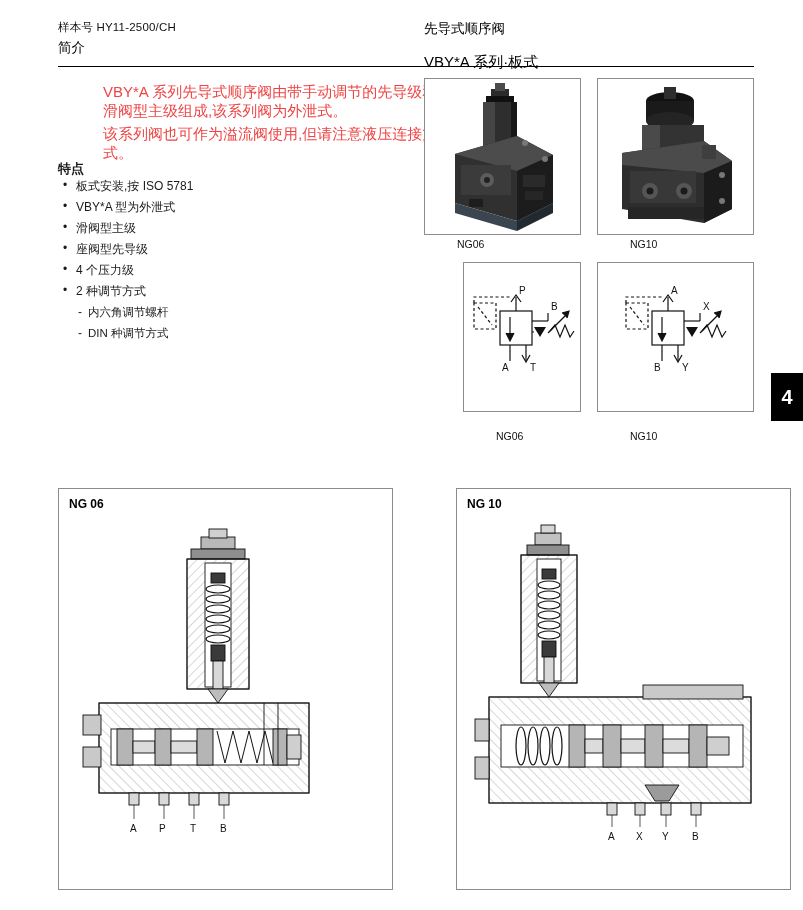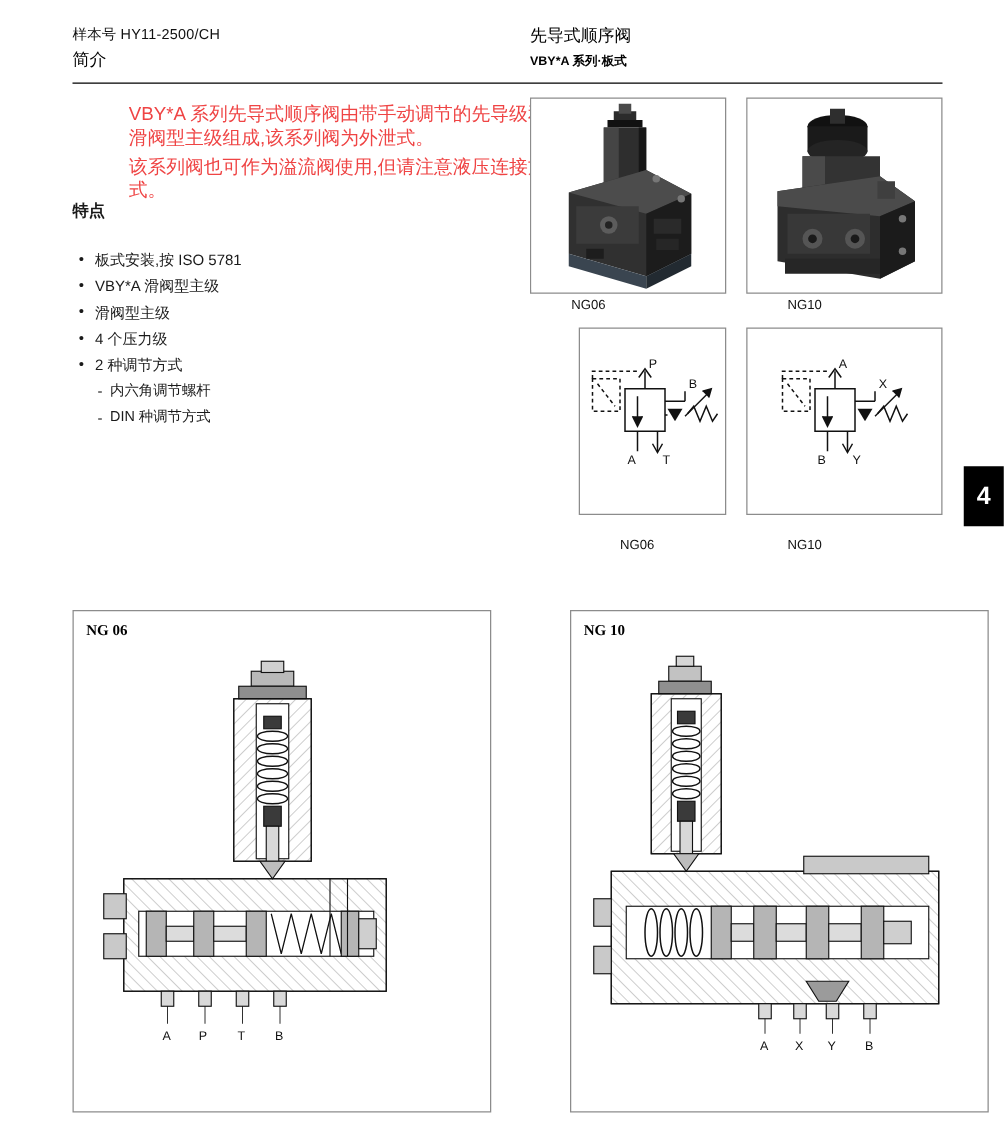--- a/index.html
+++ b/index.html
@@ -39,24 +39,24 @@
     letter-spacing: 0.2px;
     color: #111;
     margin-bottom: 4px;
   }
   .hdr-title {
     font-size: 13.5px;
     font-weight: normal;
     color: #000;
   }
   .hdr-sub {
-    font-size: 10px;
-    font-weight: bold;
+    font-size: 15px;
+    font-weight: normal;
     color: #000;
-    margin-top: 4px;
+    margin-top: 15px;
   }
   .hdr-rule {
     position: absolute;
     left: 58px;
     top: 66px;
     width: 696px;
     height: 1px;
     background: #000;
   }
 
@@ -78,21 +78,21 @@
   .features-title {
     position: absolute;
     left: 58px;
     top: 160px;
     font-size: 13px;
     font-weight: bold;
   }
   .features {
     position: absolute;
     left: 58px;
-    top: 198px;
+    top: 176px;
     width: 345px;
     font-size: 12px;
     line-height: 21px;
     list-style: none;
     margin: 0;
     padding: 0;
   }
   .features li {
     position: relative;
     padding-left: 18px;
@@ -168,21 +168,20 @@
   .db1 { left: 58px; top: 488px; width: 333px; height: 400px; }
   .db2 { left: 420px; top: 488px; width: 333px; height: 400px; margin-left: 36px; }
   .draw-label {
     position: absolute;
     left: 10px;
     top: 8px;
     font-size: 12px;
     font-weight: bold;
     color: #000;
     z-index: 5;
-    font-family: Liberation Serif, serif;
   }
 
   svg { display: block; }
 </style>
 </head>
 <body>
 
 <div class="page">
 
   <div class="hdr-left">
@@ -196,22 +195,23 @@
   <div class="hdr-rule"></div>
 
   <div class="intro">
     <p>VBY*A 系列先导式顺序阀由带手动调节的先导级和滑阀型主级组成,该系列阀为外泄式。</p>
     <p>该系列阀也可作为溢流阀使用,但请注意液压连接方式。</p>
   </div>
 
   <div class="features-title">特点</div>
   <ul class="features">
     <li><span>板式安装,按 ISO 5781</span></li>
-    <li><span>VBY*A 滑阀型主级</span></li>
+    <li><span>VBY*A 型为外泄式</span></li>
     <li><span>滑阀型主级</span></li>
+    <li><span>座阀型先导级</span></li>
     <li><span>4 个压力级</span></li>
     <li><span>2 种调节方式</span></li>
     <li class="sub"><span>内六角调节螺杆</span></li>
     <li class="sub"><span>DIN 种调节方式</span></li>
   </ul>
 
   <div class="photo-box ph1">
     <svg width="153" height="153" viewBox="0 0 153 153">
       <rect x="0" y="0" width="153" height="153" fill="#ffffff"></rect>
 

